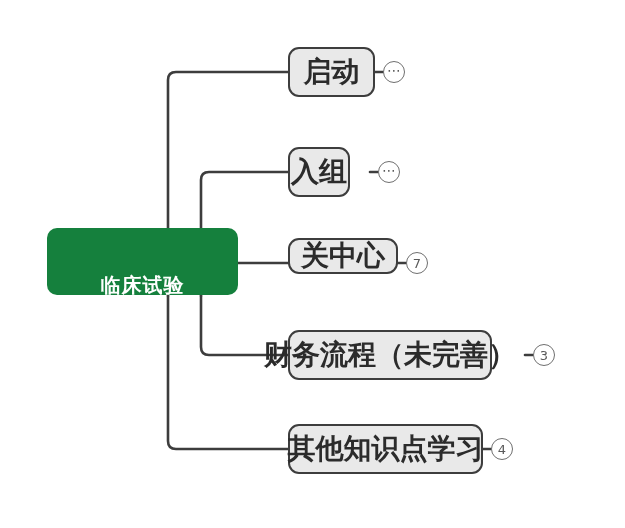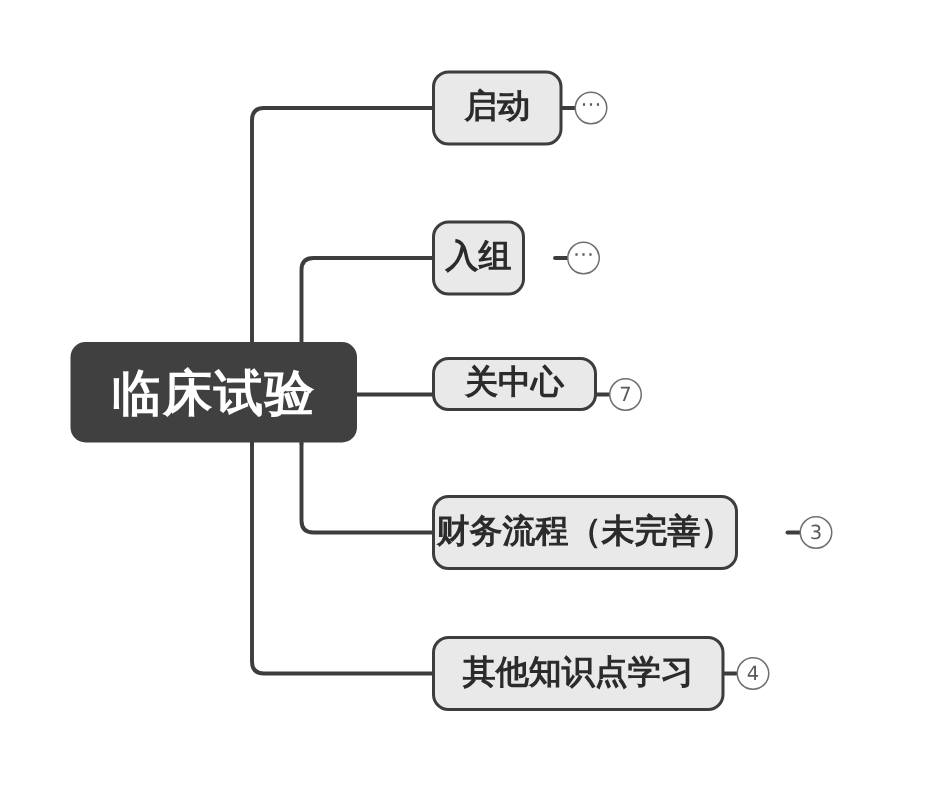--- a/index.html
+++ b/index.html
@@ -28,33 +28,34 @@
   }
   .node {
     position: absolute;
     box-sizing: border-box;
     display: flex;
     align-items: center;
     justify-content: center;
     white-space: nowrap;
   }
   .node-root {
-    background: #404040;
+    background: #15803d;
     border-radius: 10px;
     color: #ffffff;
-    font-size: 33px;
+    font-size: 20px;
     font-weight: bold;
     letter-spacing: 1px;
+    align-items: flex-end;
   }
   .node-branch {
     background: #e9e9e9;
     border: 2.2px solid #3d3d3d;
     border-radius: 11px;
     color: #2b2b2b;
-    font-size: 22px;
+    font-size: 28px;
     font-weight: bold;
   }
   .node-label {
     display: block;
     line-height: 1;
   }
   .badge {
     position: absolute;
     box-sizing: border-box;
     border: 1.4px solid #6f6f6f;

